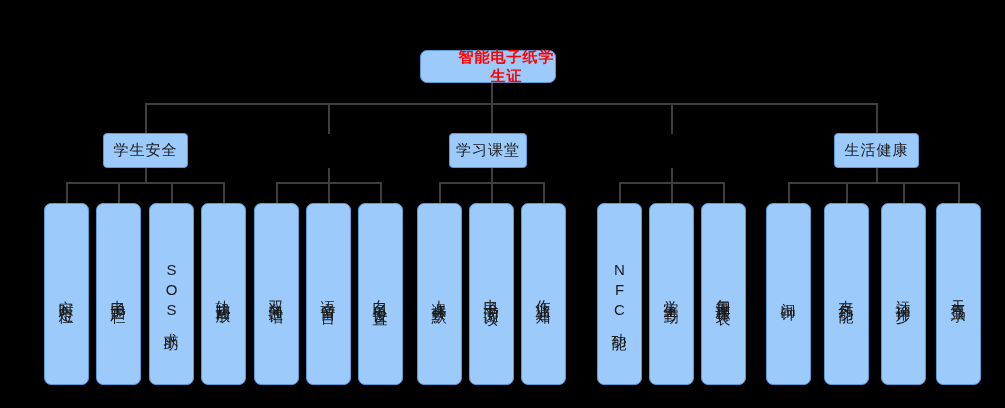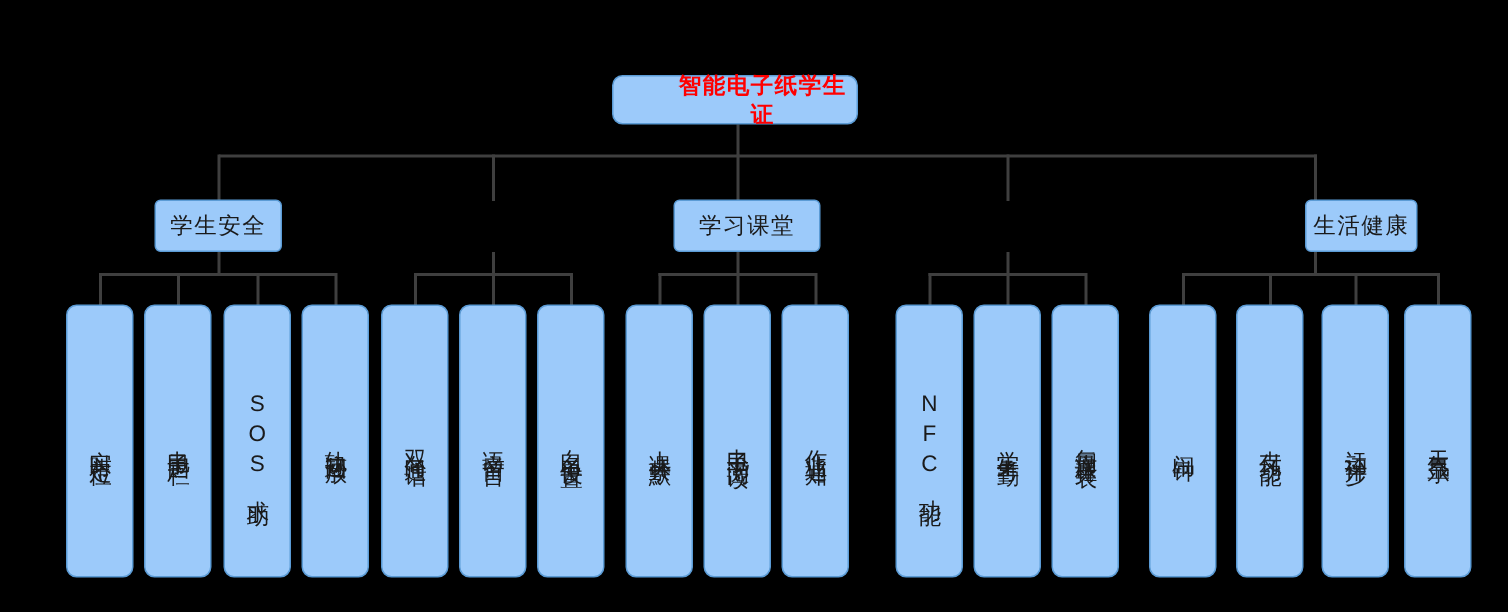--- a/index.html
+++ b/index.html
@@ -29,23 +29,23 @@
     display: flex;
     align-items: center;
     justify-content: center;
     text-align: center;
     color: #1A1A1A;
     letter-spacing: 0.5px;
   }
 
   
   .node-root {
-    left: 408px;
+    left: 420px;
     top: 50px;
-    width: 164px;
+    width: 136px;
     height: 33px;
     border-radius: 7px;
     background: #9CCAFA;
     border: 1.5px solid #5B9BD5;
     color: #FF0000;
     font-weight: bold;
     font-size: 15px;
     letter-spacing: 1px;
     padding-left: 37px;
   }
@@ -133,24 +133,24 @@
   <div class="line line-v" style="left:903px; top:182px; height:22px;"></div>
   <div class="line line-v" style="left:958px; top:182px; height:22px;"></div>
 
   <div class="node node-root">
     <span>智能电子纸学生证</span>
   </div>
 
   <div class="node node-cat" style="left:103px; width:85px;">
     <span>学生安全</span>
   </div>
-  <div class="node node-cat" style="left:449px; width:98px;">
+  <div class="node node-cat" style="left:449px; width:78px;">
     <span>学习课堂</span>
   </div>
-  <div class="node node-cat" style="left:870px; width:75px;">
+  <div class="node node-cat" style="left:834px; width:85px;">
     <span>生活健康</span>
   </div>
 
   <div class="node node-leaf" style="left:44px;">
     <span class="leaf-text">实时定位</span>
   </div>
   <div class="node node-leaf" style="left:96px;">
     <span class="leaf-text">电子围栏</span>
   </div>
   <div class="node node-leaf" style="left:149px;">

